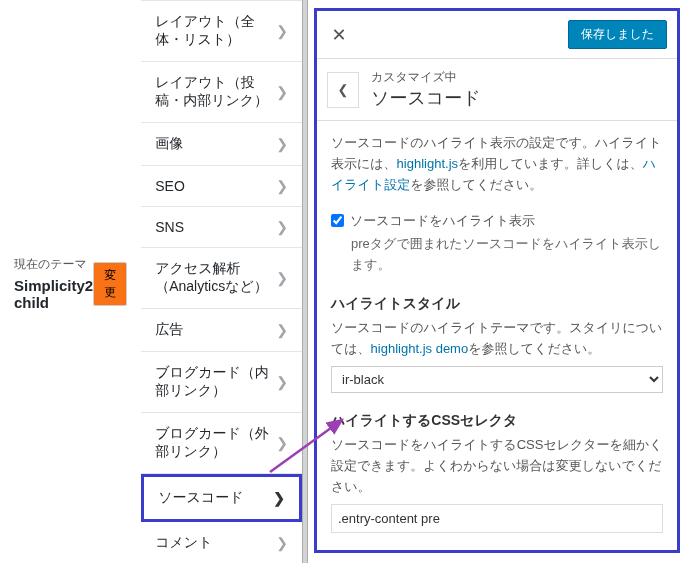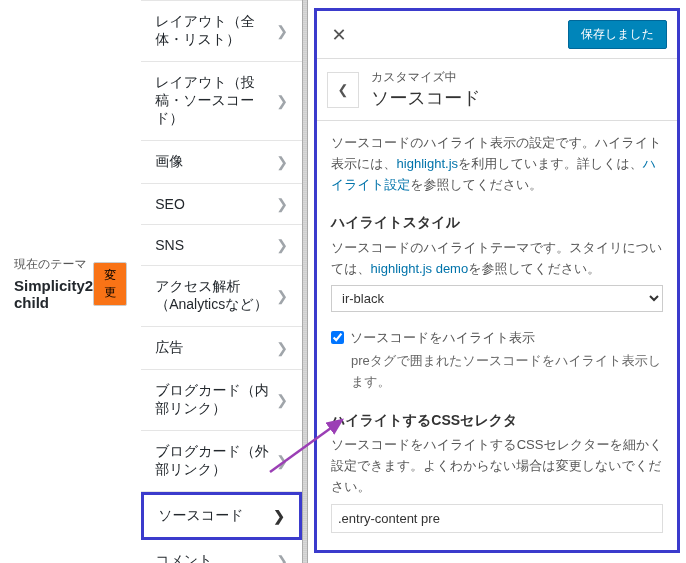--- a/index.html
+++ b/index.html
@@ -177,21 +177,21 @@
       <button class="change-btn">変更</button>
     </div>
     <div class="left-sep"></div>
 
     <div class="menu">
       <div class="menu-item">
         <span>レイアウト（全体・リスト）</span>
         <span class="chev">❯</span>
       </div>
       <div class="menu-item">
-        <span>レイアウト（投稿・ソースコード）</span>
+        <span>レイアウト（投稿・内部リンク）</span>
         <span class="chev">❯</span>
       </div>
       <div class="menu-item">
         <span>画像</span>
         <span class="chev">❯</span>
       </div>
       <div class="menu-item">
         <span>SEO</span>
         <span class="chev">❯</span>
       </div>
@@ -255,37 +255,37 @@
         </div>
       </div>
 
       <div class="panel-body">
 
         <div class="section">
           <span>ソースコードのハイライト表示の設定です。ハイライト表示には、</span><a href="#">highlight.js</a><span>を利用しています。詳しくは、</span><a href="#">ハイライト設定</a><span>を参照してください。</span>
         </div>
 
         <div class="section">
+          <label class="checkbox-row">
+            <input type="checkbox" checked="" style="">
+            <span>ソースコードをハイライト表示</span>
+          </label>
+          <div class="indented-desc">preタグで囲まれたソースコードをハイライト表示します。</div>
+        </div>
+
+        <div class="section">
           <div class="section-title">ハイライトスタイル</div>
           <div>
             <span>ソースコードのハイライトテーマです。スタイリについては、</span><a href="#">highlight.js demo</a><span>を参照してください。</span>
           </div>
           <select>
             <option>ir-black</option>
           </select>
         </div>
 
-        <div class="section">
-          <label class="checkbox-row">
-            <input type="checkbox" checked="" style="">
-            <span>ソースコードをハイライト表示</span>
-          </label>
-          <div class="indented-desc">preタグで囲まれたソースコードをハイライト表示します。</div>
-        </div>
-
         <div class="section" style="margin-bottom:6px">
           <div class="section-title">ハイライトするCSSセレクタ</div>
           <div>ソースコードをハイライトするCSSセレクターを細かく設定できます。よくわからない場合は変更しないでください。</div>
           <input type="text" class="text-field" value=".entry-content pre" style="">
         </div>
 
       </div>
     </div>
   </div>
 </div>

